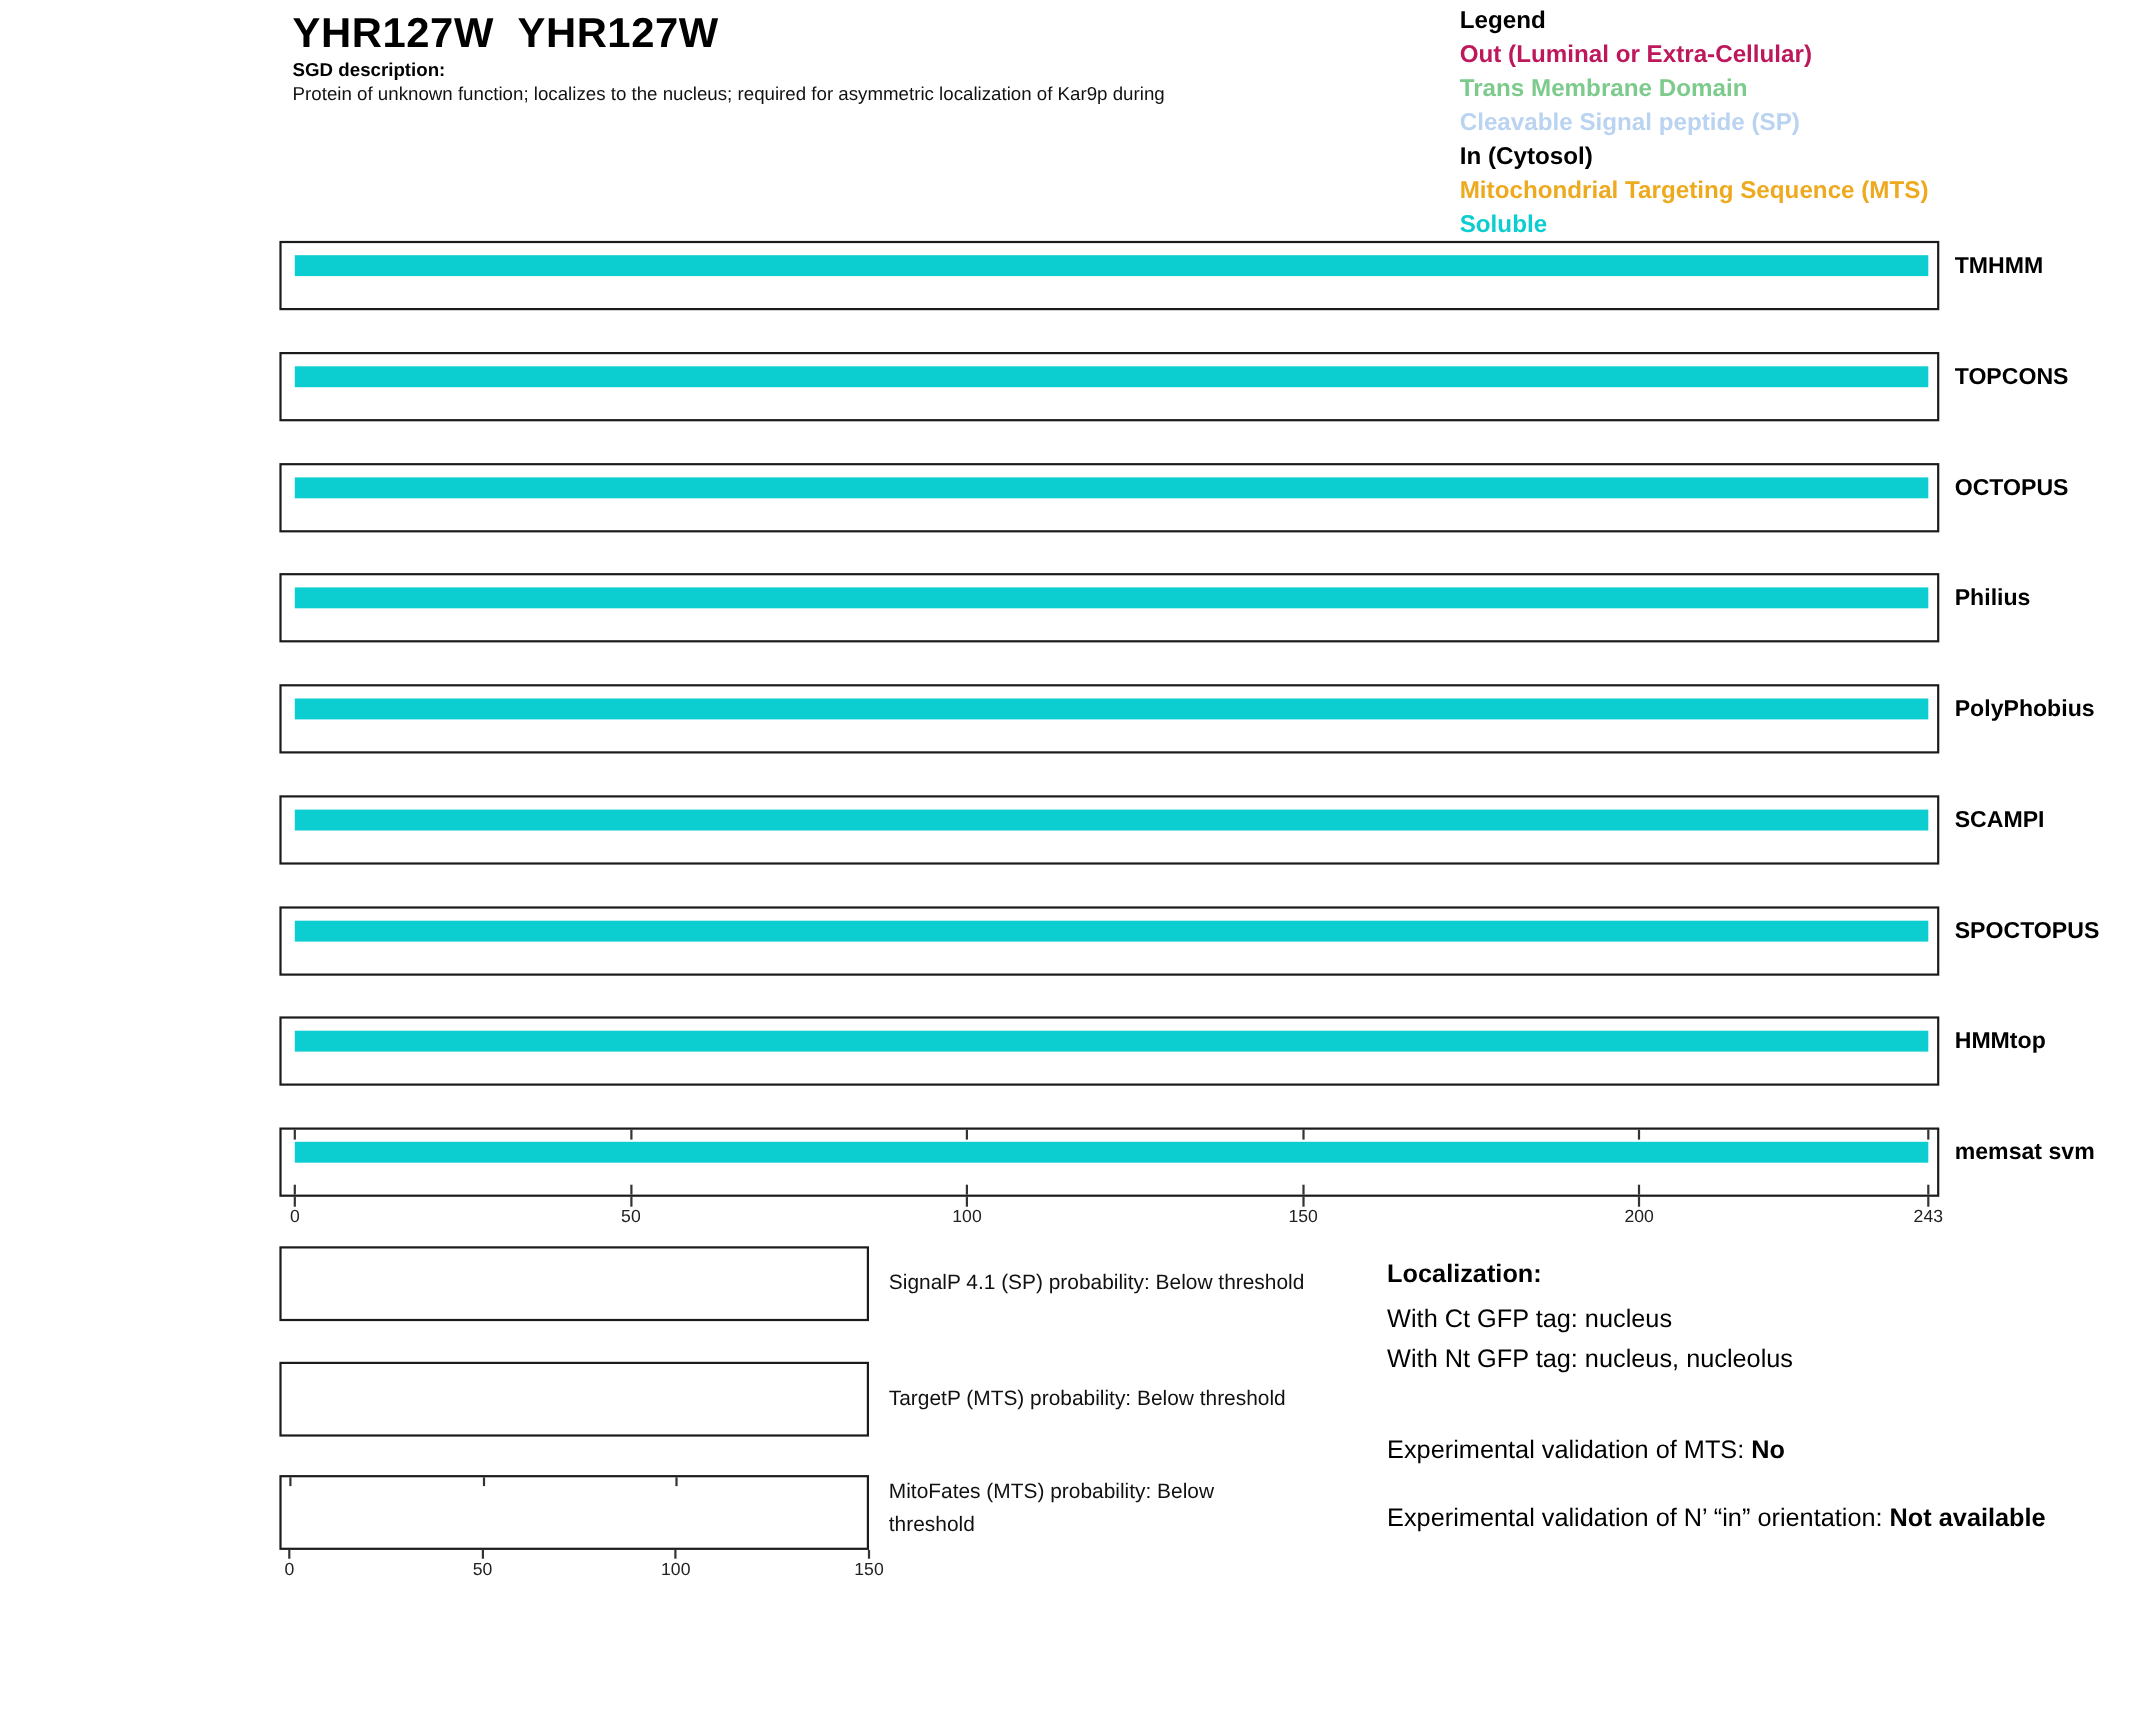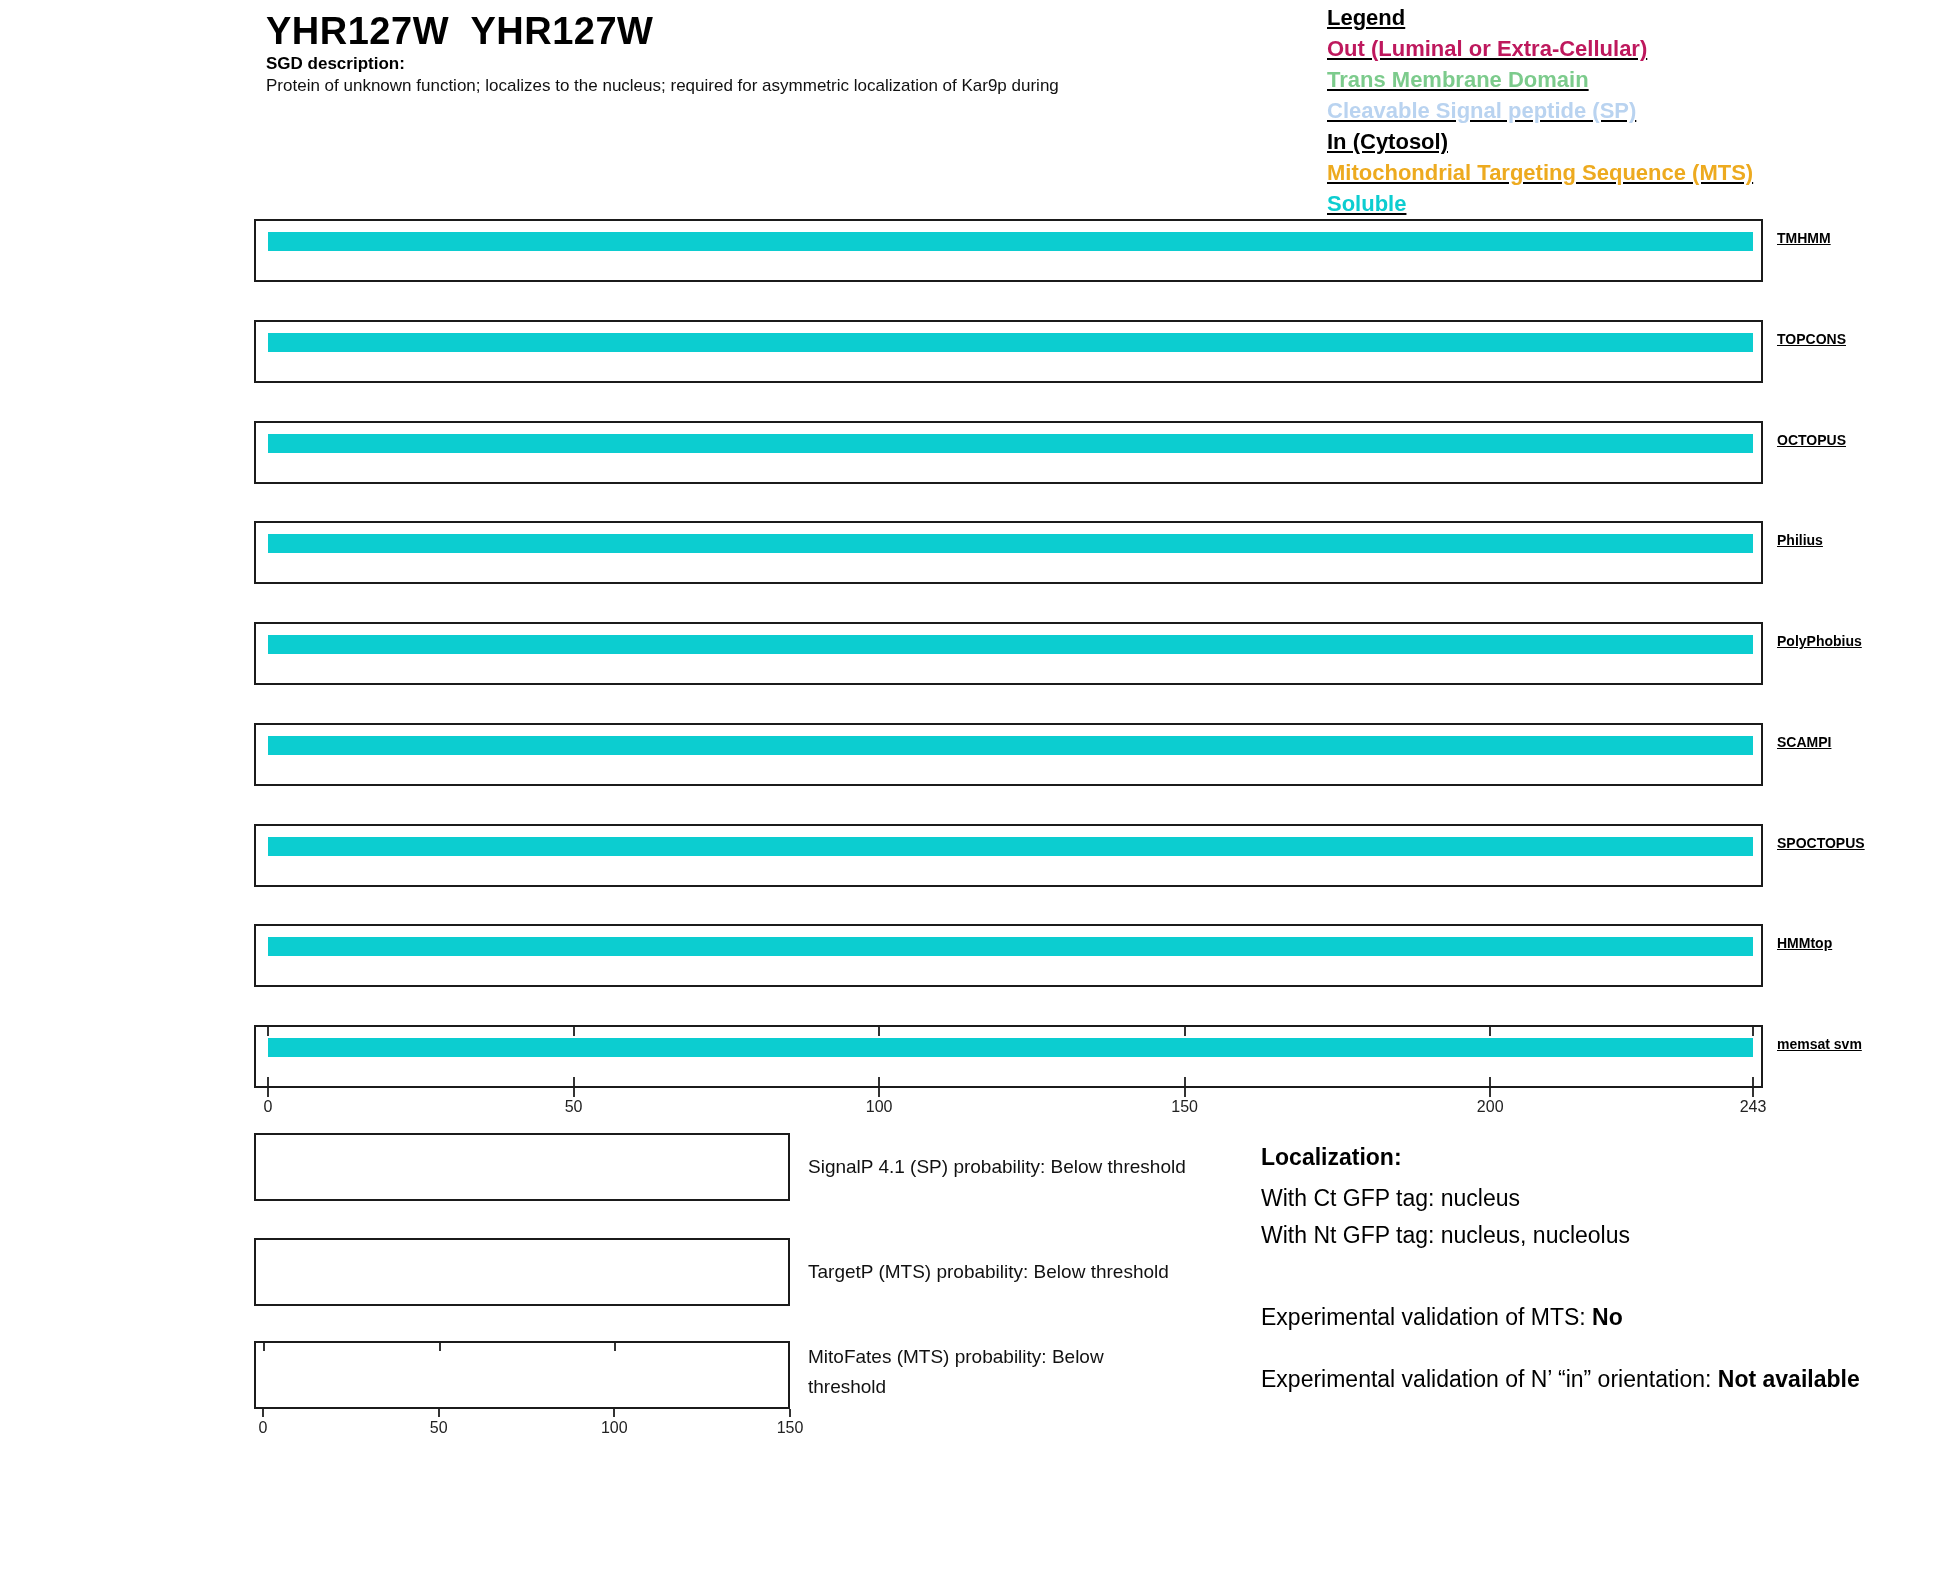--- a/index.html
+++ b/index.html
@@ -7,41 +7,41 @@
         font-family:"Liberation Sans","DejaVu Sans",sans-serif;color:#000;overflow:hidden;}
   .abs{position:absolute;}
   .title{font-size:38px;font-weight:bold;white-space:pre-wrap;letter-spacing:0.5px;}
   .sgd{font-size:17px;font-weight:bold;}
   .desc{font-size:17px;line-height:28px;color:#111;}
   .legend{line-height:31px;}
   .legend-title{font-size:22px;font-weight:bold;color:#000;}
   .legend-item{font-size:22px;font-weight:bold;}
   .tbox{position:absolute;border:2px solid #1b1b1b;background:#fff;box-sizing:border-box;}
   .tbar{position:absolute;}
-  .tlabel{position:absolute;font-size:14px;font-weight:bold;white-space:nowrap;text-decoration:underline;}
+  .tlabel{position:absolute;font-size:21px;font-weight:bold;white-space:nowrap;}
   .itick{position:absolute;width:2px;background:#333;}
   .otick{position:absolute;width:2px;background:#333;}
   .ticklabel{position:absolute;font-size:16px;color:#222;text-align:center;}
   .plabel{position:absolute;font-size:19px;line-height:30px;color:#111;}
   .loc-head{position:absolute;font-size:23px;font-weight:bold;}
   .loc-line{position:absolute;font-size:23px;line-height:32px;}
   .loc-line b{font-weight:bold;}
 </style>
 </head>
 <body>
 
 <div id="page">
 
   <div class="abs title" style="left:266px;top:10px;">YHR127W  YHR127W</div>
   <div class="abs sgd" style="left:266px;top:54px;">SGD description:</div>
   <div class="abs desc" style="left:266px;top:72px;width:1000px;">
     <div>Protein of unknown function; localizes to the nucleus; required for asymmetric localization of Kar9p during</div>
   </div>
 
-  <div class="abs legend" style="left:1327px;top:2px;text-decoration:underline;">
+  <div class="abs legend" style="left:1327px;top:2px;">
     <div class="legend-title">Legend</div>
     <div id="legend-items">
         <div class="legend-item" style="color: #be185d;">Out (Luminal or Extra-Cellular)</div>
         <div class="legend-item" style="color: rgb(124, 203, 140);">Trans Membrane Domain</div>
         <div class="legend-item" style="color: rgb(185, 211, 240);">Cleavable Signal peptide (SP)</div>
         <div class="legend-item" style="color: #000000;">In (Cytosol)</div>
         <div class="legend-item" style="color: rgb(237, 170, 31);">Mitochondrial Targeting Sequence (MTS)</div>
         <div class="legend-item" style="color: rgb(12, 205, 208);">Soluble</div>
       </div>
   </div>

